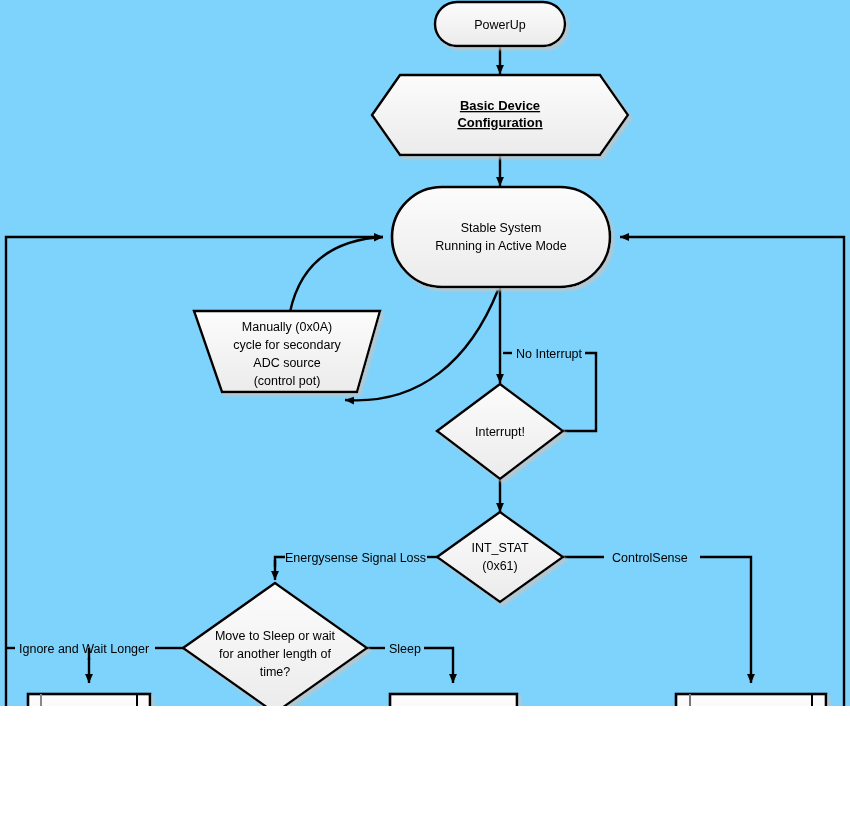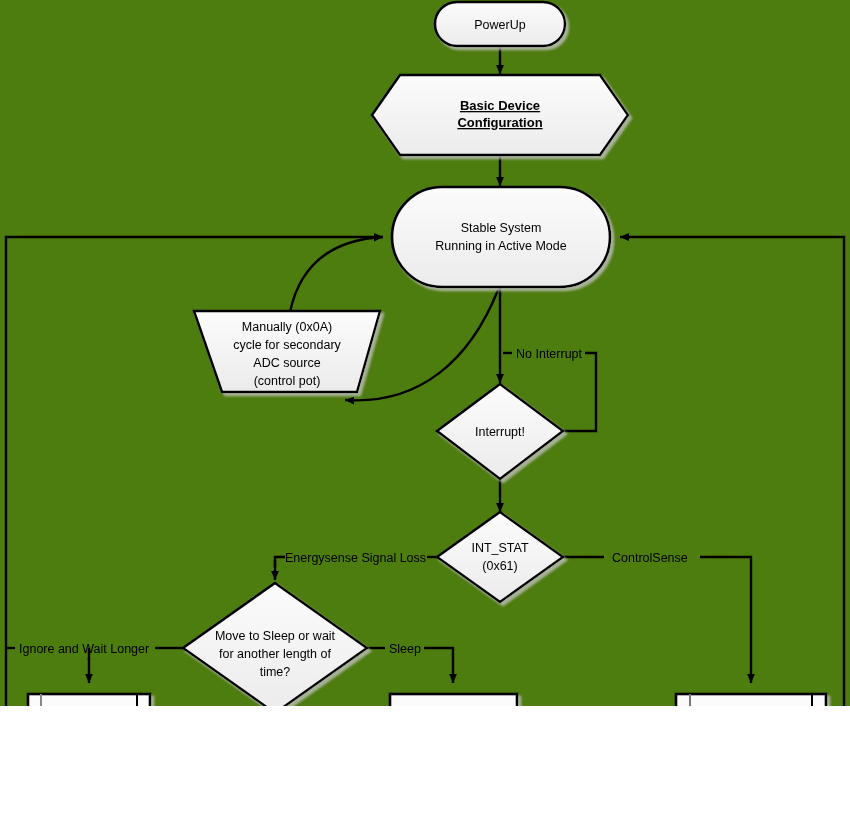--- a/index.html
+++ b/index.html
@@ -1,17 +1,17 @@
 <!DOCTYPE html>
 <html><head>
 <meta charset="utf-8">
 <style>
   html,body{margin:0;padding:0;background:#ffffff;}
   body{font-family:"Liberation Sans", sans-serif;}
-  #canvas{position:relative;width:850px;height:706px;background:#4d7c0f;overflow:hidden;}
+  #canvas{position:relative;width:850px;height:706px;background:#7dd3fc;overflow:hidden;}
   svg{display:block;}
   .nodeText{font-family:"Liberation Sans", sans-serif;font-size:12.5px;fill:#000;text-anchor:middle;}
   .nodeTextBold{font-family:"Liberation Sans", sans-serif;font-size:13px;font-weight:bold;fill:#000;text-anchor:middle;text-decoration:underline;}
   .edgeLabel{font-family:"Liberation Sans", sans-serif;font-size:12.5px;fill:#000;}
 </style>
 </head>
 <body>
 
 <div id="canvas">
 <svg width="850" height="822" viewBox="0 0 850 822" xmlns="http://www.w3.org/2000/svg">

